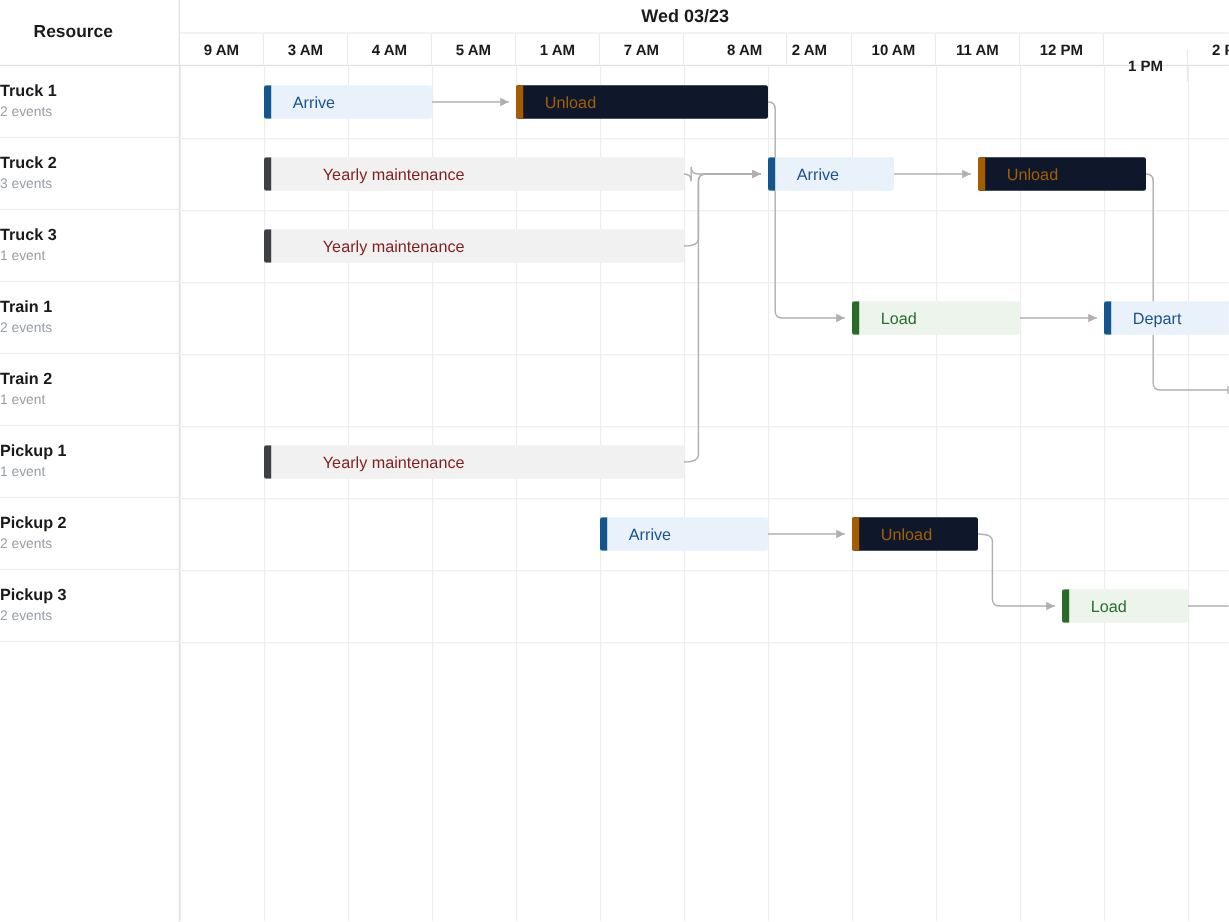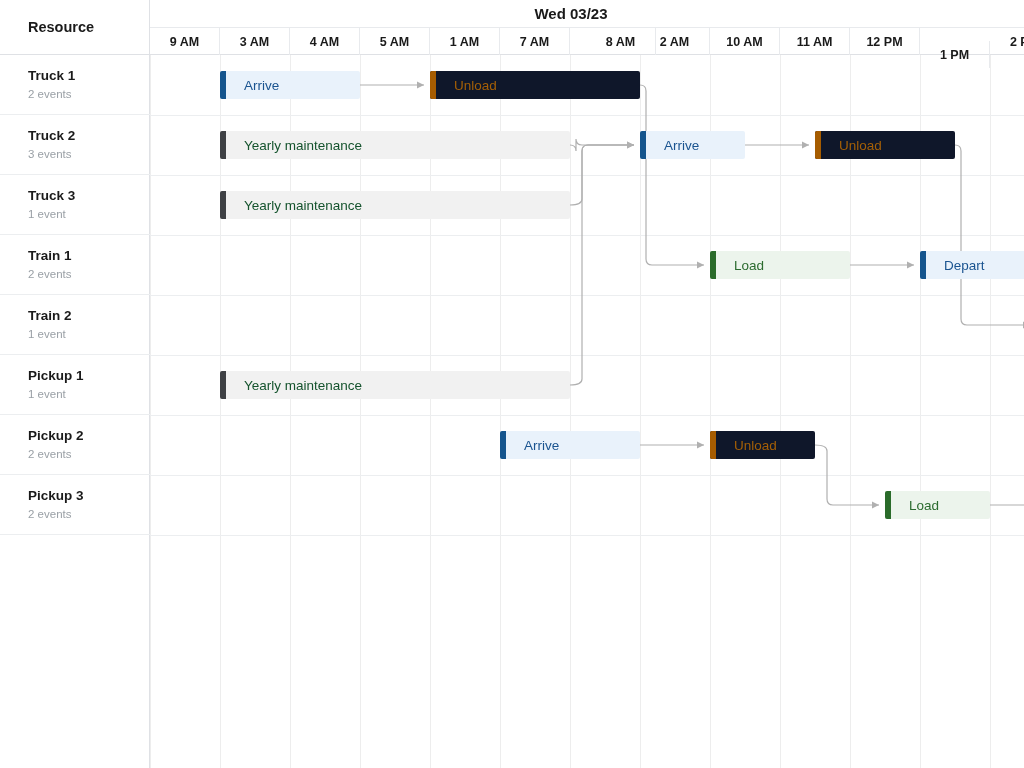--- a/index.html
+++ b/index.html
@@ -62,21 +62,20 @@
 
   
   .res-col {
     position: absolute; left: 0; top: 55px;
     width: 150px; height: 713px;
     border-right: 1px solid #dfe1e5;
   }
   .res-row {
     position: absolute; left: 0; width: 150px; height: 60px;
     border-bottom: 1px solid #eceef0;
-    padding-left: 28px;
     display: flex; flex-direction: column; justify-content: center;
   }
   .res-name { font-size: 13.5px; font-weight: bold; color: #1a1a1a; line-height: 1.35; }
   .res-sub  { font-size: 11.5px; color: #9aa0a6; line-height: 1.45; margin-top: 1px; }
 
   
   .tl {
     position: absolute; left: 150px; top: 55px;
     width: 910px; height: 713px;
     overflow: hidden;
@@ -112,21 +111,21 @@
   .t-depart  .bar-mark { background: #15558d; }
   .t-depart  .bar-label { color: #1a5490; }
   .t-unload  { background: #0f172a; }
   .t-unload  .bar-mark { background: #a65c00; }
   .t-unload  .bar-label { color: #a45f06; }
   .t-load    { background: #ecf4ec; }
   .t-load    .bar-mark { background: #2a6b2a; }
   .t-load    .bar-label { color: #2b6b2f; }
   .t-maint   { background: #f1f1f1; }
   .t-maint   .bar-mark { background: #3e4044; }
-  .t-maint   .bar-label { color: #14532d; }
+  .t-maint   .bar-label { color: #7f1d1d; margin-left: 25px; }
 
   
   .deps { position: absolute; left: 0; top: 0; width: 874px; height: 713px; pointer-events: none; }
 </style>
 </head>
 <body>
 
 <div id="app">
 
   <div class="hdr">

